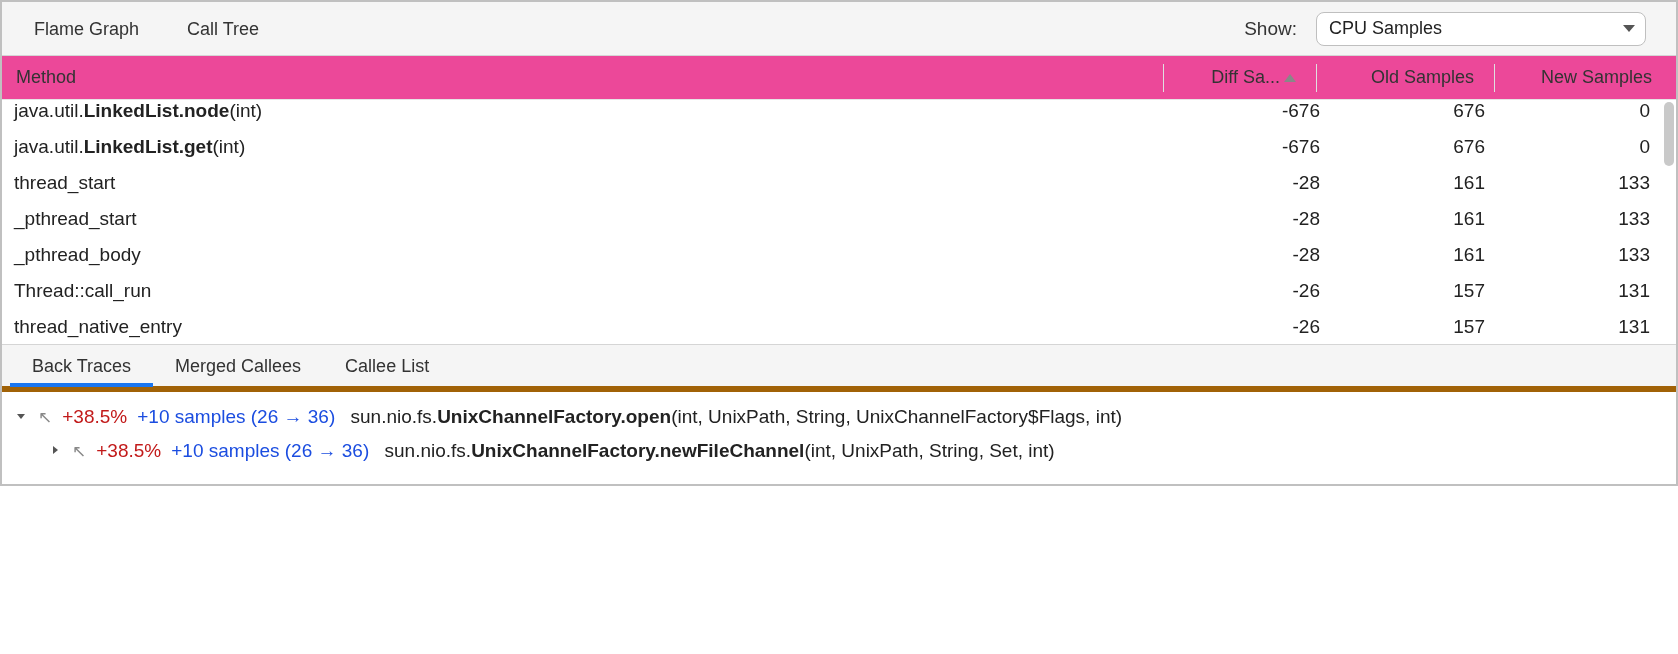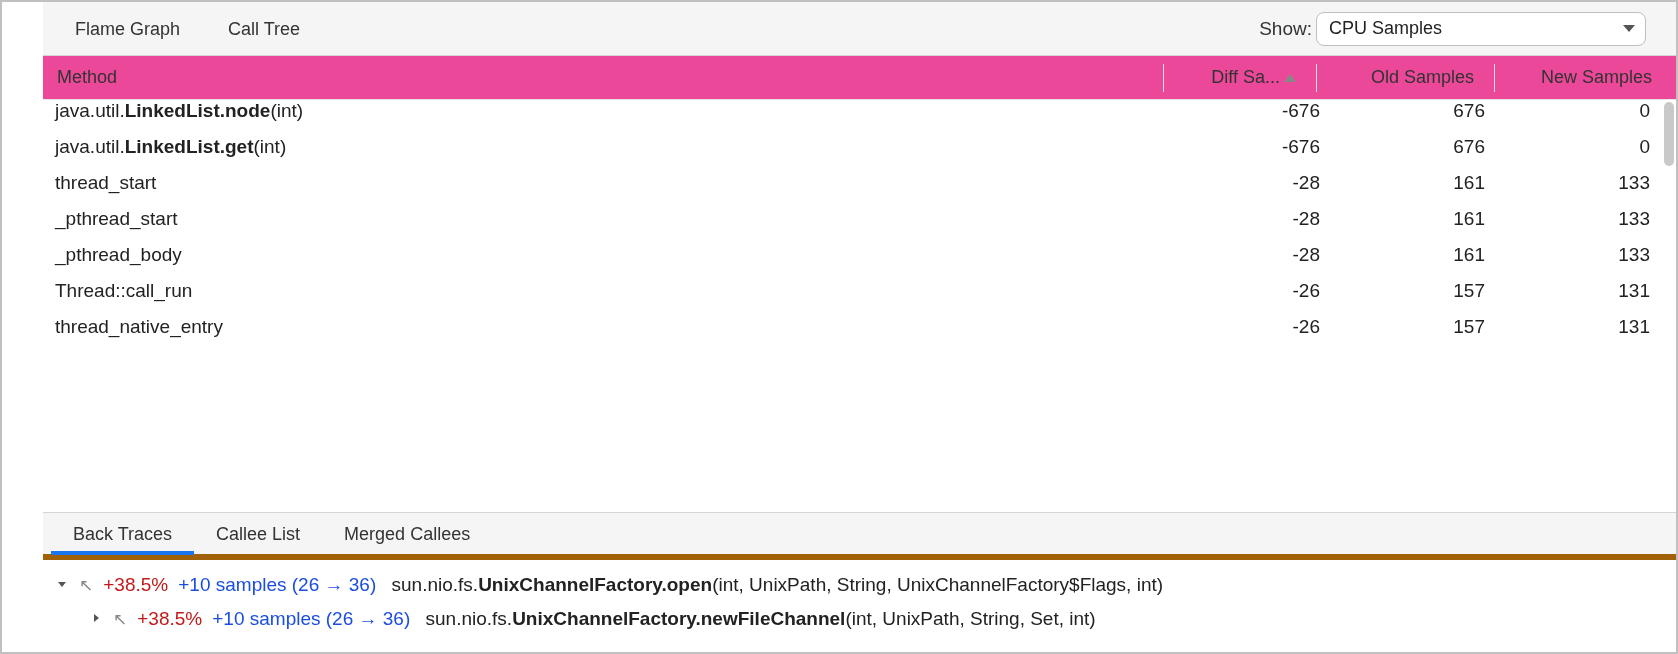--- a/index.html
+++ b/index.html
@@ -1,24 +1,24 @@
 <!DOCTYPE html>
 <html><head>
 <meta charset="utf-8">
 <style>
   * { box-sizing: border-box; }
   html, body { margin: 0; padding: 0; font-family: -apple-system, BlinkMacSystemFont, "Segoe UI", Arial, sans-serif; font-size: 18px; color: #222; }
-  .wrap { border: 2px solid #c0c0c0; width: 1678px; height: 654px; background: #fff; display: flex; flex-direction: column; padding-left: 41px; }
+  .wrap { border: 2px solid #c0c0c0; width: 1678px; height: 486px; background: #fff; display: flex; flex-direction: column; }
   
   
   .tabbar { display: flex; align-items: center; background: #f5f5f5; border-bottom: 1px solid #d5d5d5; height: 54px; padding: 0 8px; }
   .tab { padding: 14px 24px 12px 24px; color: #333; cursor: pointer; }
   .tab.active { border-bottom: 4px solid #1976f0; padding-bottom: 8px; }
   .tabspacer { flex: 1; }
-  .showlbl { margin-right: 4px; font-size: 19px; color: #333; }
+  .showlbl { margin-right: 19px; font-size: 19px; color: #333; }
   .select { display: flex; align-items: center; justify-content: space-between; border: 1px solid #bfbfbf; border-radius: 8px; background: #fff; width: 330px; height: 34px; padding: 0 10px 0 12px; margin-right: 22px; cursor: pointer; }
   .select span { font-size: 18px; }
   .select .chev { width: 0; height: 0; border-left: 6px solid transparent; border-right: 6px solid transparent; border-top: 7px solid #555; }
 
   
   .thead { display: flex; align-items: center; border-bottom: 1px solid #e5e5e5; height: 44px; padding: 0 12px; font-size: 18px; color: #333; background:#ec4899 }
   .col-method { flex: 1; display:flex; align-items:center; padding-left:2px;}
   .col-num { width: 165px; text-align: right; padding-right: 12px; display:flex; justify-content:flex-end; align-items:center; }
   .sep { border-left: 1px solid #e0e0e0; height: 28px; margin: 0 4px 0 8px; }
   .sorticon { width:0;height:0;border-left:6px solid transparent;border-right:6px solid transparent;border-bottom:8px solid #888; margin-left:4px;}
@@ -129,22 +129,22 @@
           <div class="m"><span class="pkg">thread_native_entry</span><span class="bold"></span><span class="sig"></span></div>
           <div class="n" style="width: 140px;">-26</div>
           <div class="n">157</div>
           <div class="n">131</div>
         </div>
       </div>
   </div>
 
   <div class="tabbar2">
     <div class="tab2 active">Back Traces</div>
+    <div class="tab2">Merged Callees</div>
     <div class="tab2">Callee List</div>
-    <div class="tab2">Merged Callees</div>
   </div>
 
   <div class="tree">
     <div id="tree-container">
         <div class="node">
           <span class="twisty"><svg width="12" height="12" viewBox="0 0 12 12">
               <path d="M2 4 L10 4 L6 9 Z" fill="#555"></path>
             </svg></span>
           <span class="arrow-nw">↖</span>
           <span class="pct">+38.5%</span>

